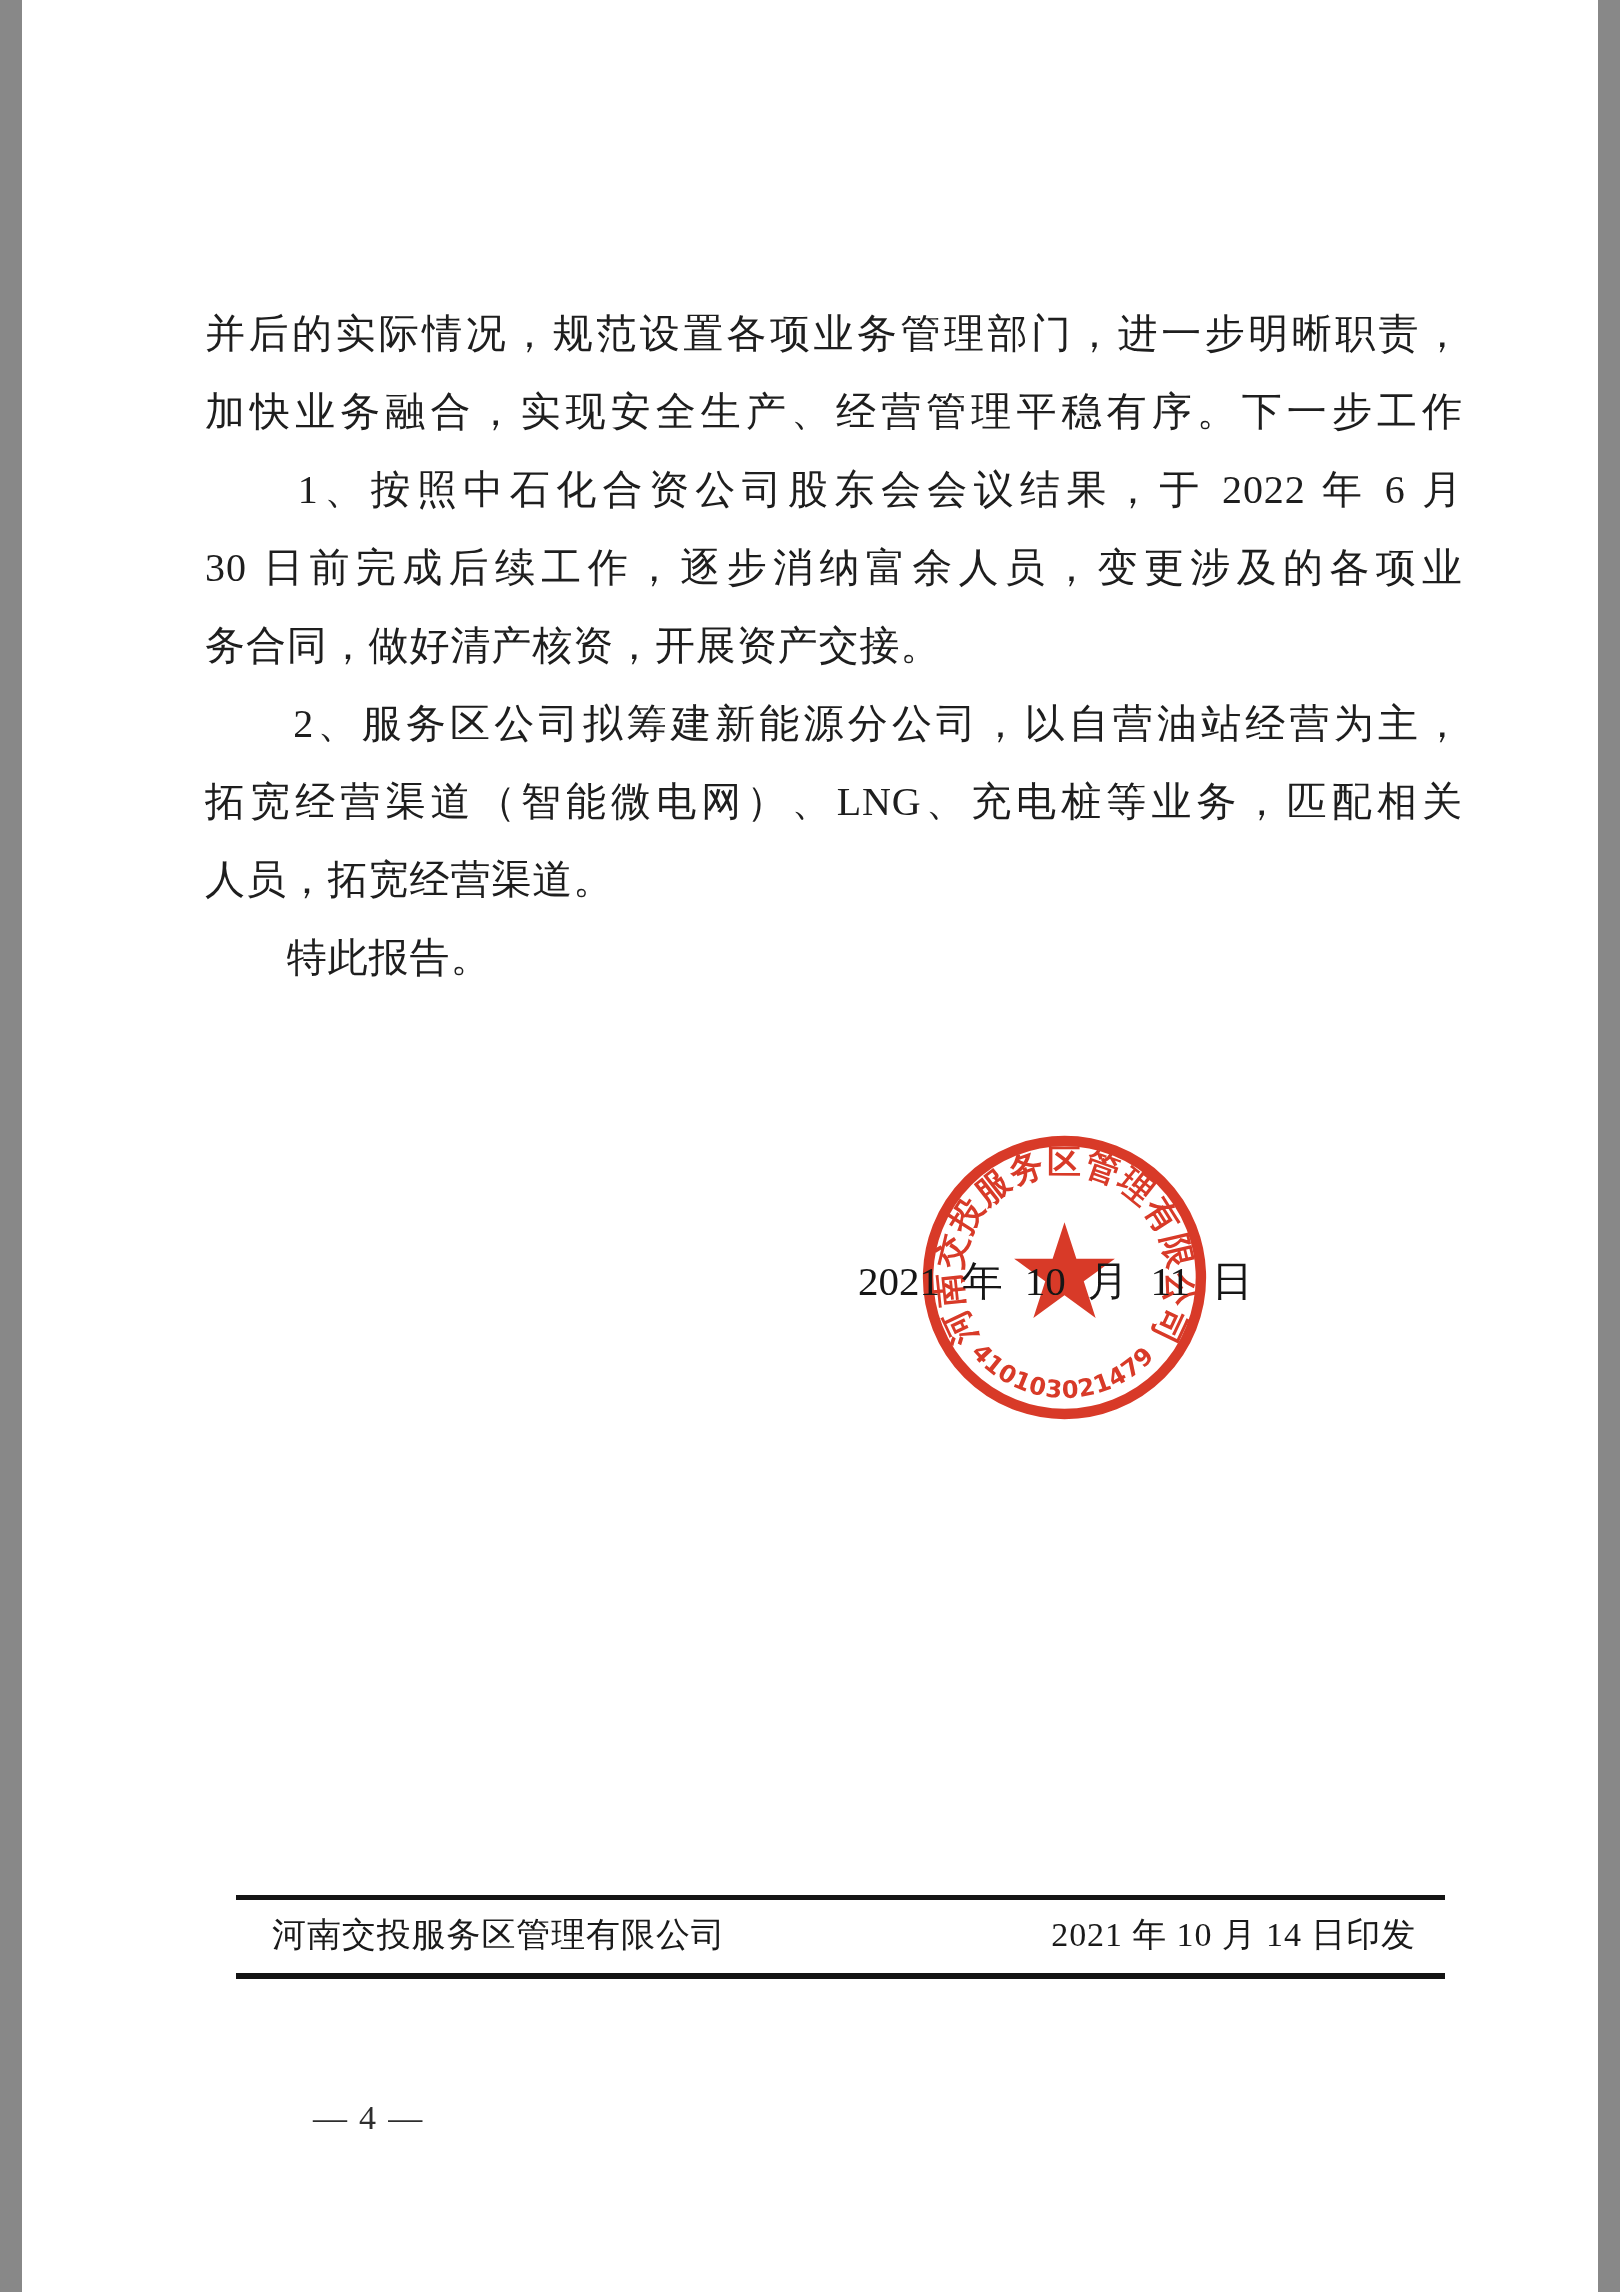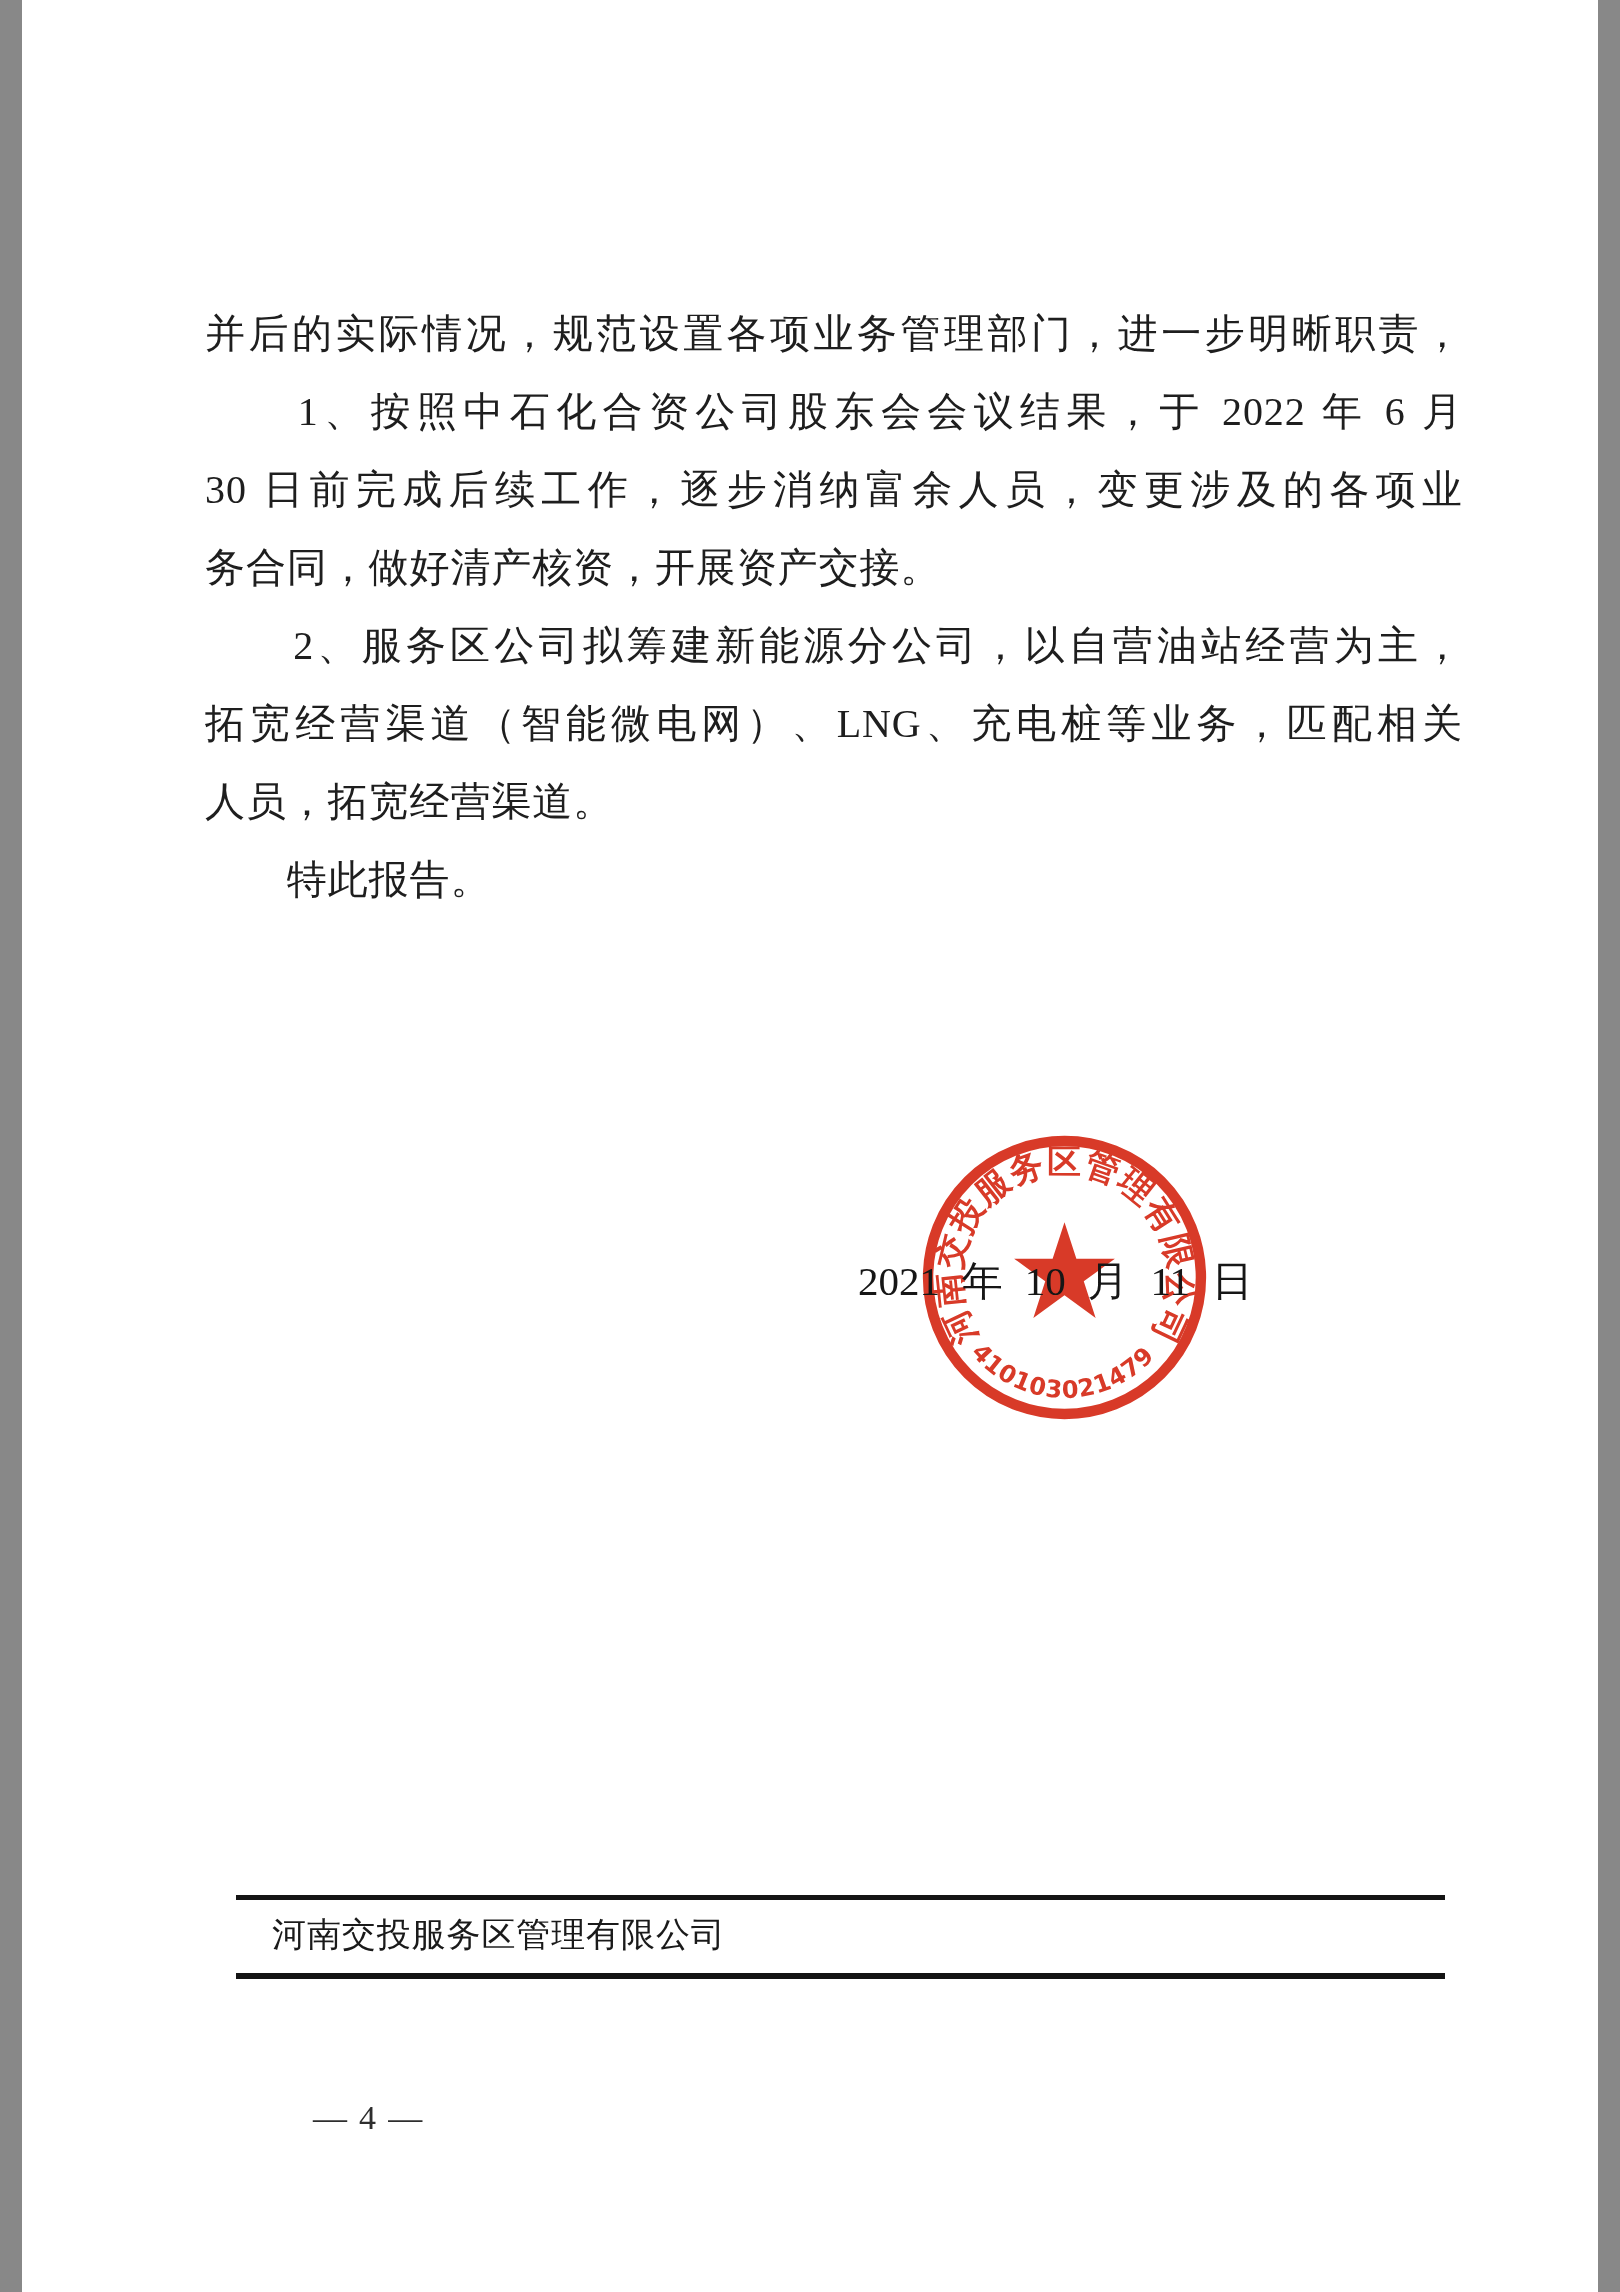--- a/index.html
+++ b/index.html
@@ -80,20 +80,21 @@
   }
 </style>
 </head>
 <body>
 
 <div class="page">
 
   <div class="doc-body">
 
   <div class="doc-line fill">并后的实际情况，规范设置各项业务管理部门，进一步明晰职责，</div>
+      <div class="doc-line fill">加快业务融合，实现安全生产、经营管理平稳有序。下一步工作</div>
       <div class="doc-line fill">　　1、按照中石化合资公司股东会会议结果，于 2022 年 6 月</div>
       <div class="doc-line fill">30 日前完成后续工作，逐步消纳富余人员，变更涉及的各项业</div>
       <div class="doc-line">务合同，做好清产核资，开展资产交接。</div>
       <div class="doc-line fill">　　2、服务区公司拟筹建新能源分公司，以自营油站经营为主，</div>
       <div class="doc-line fill">拓宽经营渠道（智能微电网）、LNG、充电桩等业务，匹配相关</div>
       <div class="doc-line">人员，拓宽经营渠道。</div>
       <div class="doc-line">　　特此报告。</div>
     </div>
 
   <div class="sign-date">2021 年 10 月 11 日</div>
@@ -109,19 +110,20 @@
       <textPath href="#arcTop" startOffset="1">河南交投服务区管理有限公司</textPath>
     </text>
     <text class="seal-code-text" fill="#d83a28">
       <textPath href="#arcBottom" startOffset="2">4101030214792</textPath>
     </text>
   </svg>
 
   <div class="rule rule-top"></div>
   <div class="colophon-row">
     <span>河南交投服务区管理有限公司</span>
+    <span>2021 年 10 月 14 日印发</span>
   </div>
   <div class="rule rule-bottom"></div>
 
   <div class="page-number">— 4 —</div>
 
 </div>
 
 
 </body></html>

